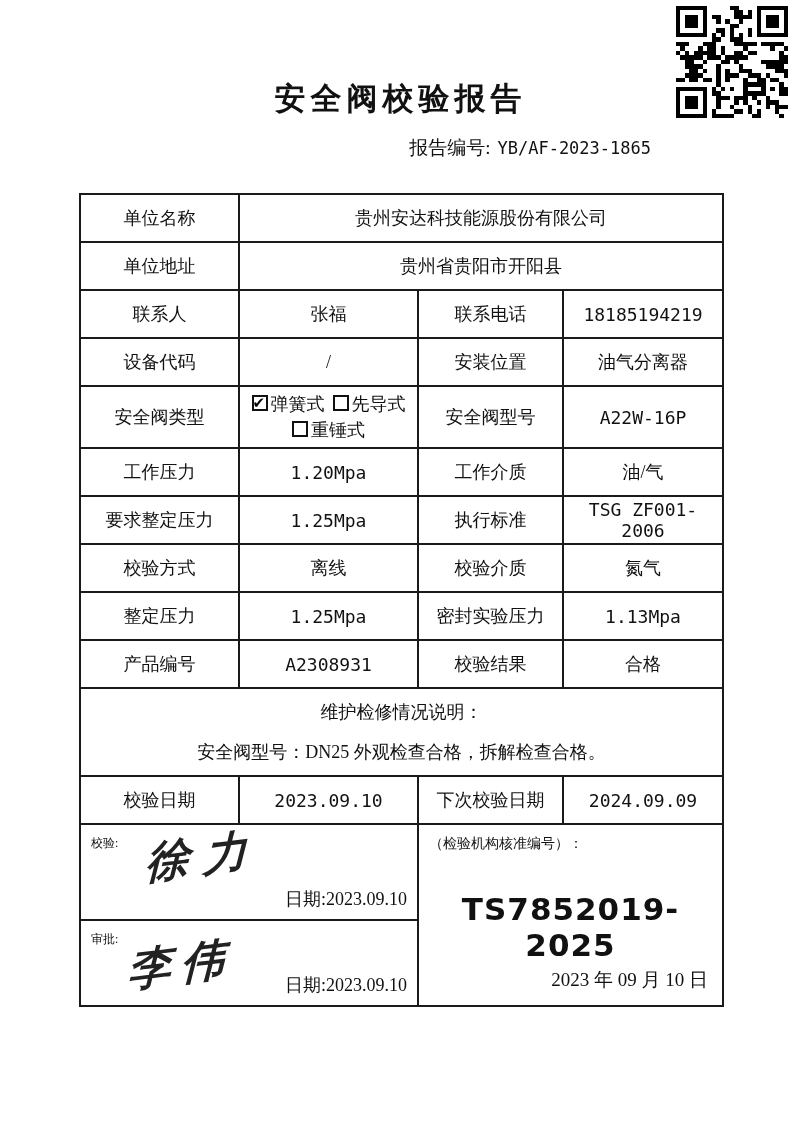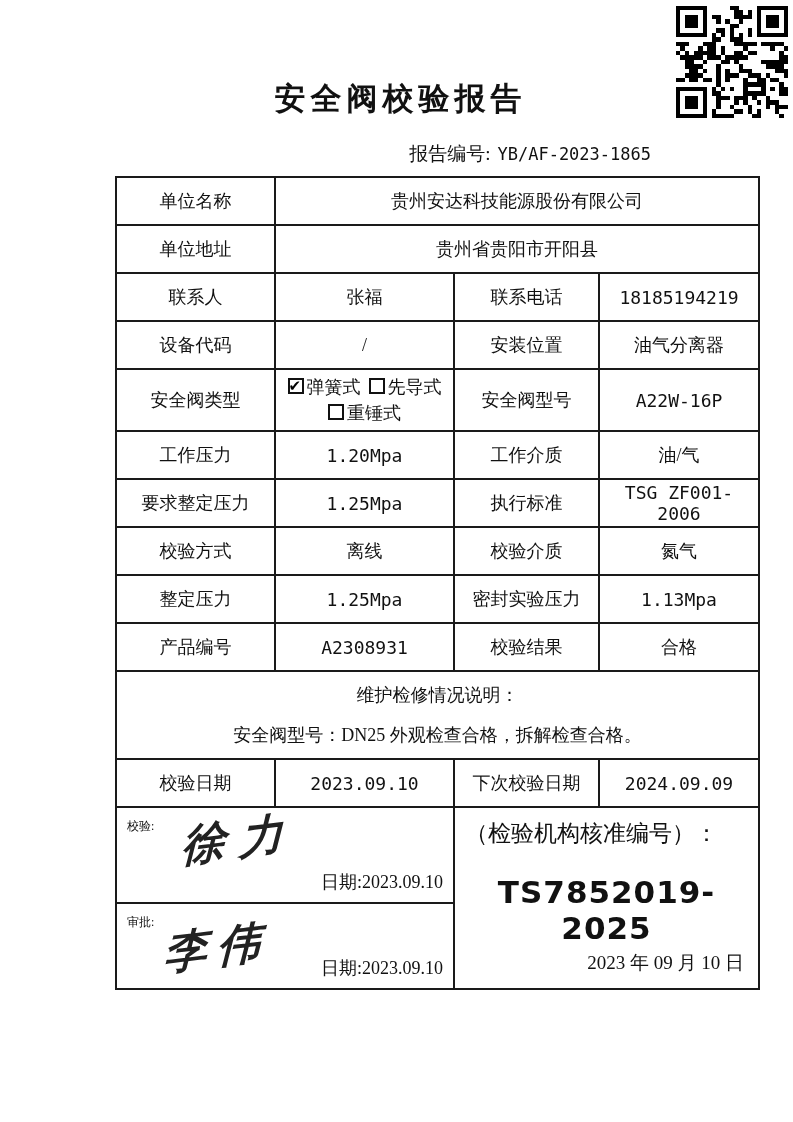--- a/index.html
+++ b/index.html
@@ -10,28 +10,28 @@
     color:#111;
     position:relative;
     overflow:hidden;
   }
   .page-title{
     position:absolute;top:74px;left:0;width:100%;
     text-align:center;font-size:31px;font-weight:bold;
     letter-spacing:5px;margin:4px;
   }
   .report-no{
-    position:absolute;top:141px;right:142px;
+    position:absolute;top:135px;right:142px;
     font-size:19px;white-space:nowrap;
   }
   .report-no .val{margin-left:7px;font-family:"DejaVu Sans Mono","Liberation Mono",monospace;font-size:17px;}
   .qr{position:absolute;top:6px;left:676px;width:112px;height:112px;}
   table.form{
-    position:absolute;top:176px;left:79px;
-    width:643px;border-collapse:collapse;table-layout:fixed;margin-left:36px;
+    position:absolute;top:193px;left:79px;
+    width:643px;border-collapse:collapse;table-layout:fixed;
   }
   table.form td{
     border:2px solid #1a1a1a;
     text-align:center;vertical-align:middle;
     font-size:18px;padding:2px 4px;
     overflow:hidden;
   }
   tr.r48{height:48px;}
   tr.r62{height:62px;}
   tr.r88{height:88px;}
@@ -61,21 +61,21 @@
   .sig{
     position:absolute;font-style:italic;font-weight:bold;
     font-family:"DejaVu Serif",serif;
     transform:rotate(-7deg) skewX(-8deg);
     color:#222;
   }
   .sig-verifier{left:64px;top:2px;font-size:44px;letter-spacing:14px;}
   .sig-approver{left:46px;top:14px;font-size:44px;letter-spacing:10px;}
   .sdate{position:absolute;right:10px;bottom:8px;font-size:18px;}
   td.agency{position:relative;padding:0;}
-  .alabel{position:absolute;left:10px;top:10px;font-size:23px;white-space:nowrap;}
+  .alabel{position:absolute;left:10px;top:10px;font-size:14px;white-space:nowrap;}
   .acode{
     position:absolute;left:0;right:0;top:66px;
     text-align:center;font-size:31px;font-weight:bold;
     font-family:"DejaVu Sans","Liberation Sans",sans-serif;
     letter-spacing:1px;
   }
   .adate{position:absolute;right:14px;bottom:12px;font-size:19px;}
 </style>
 </head>
 <body>

